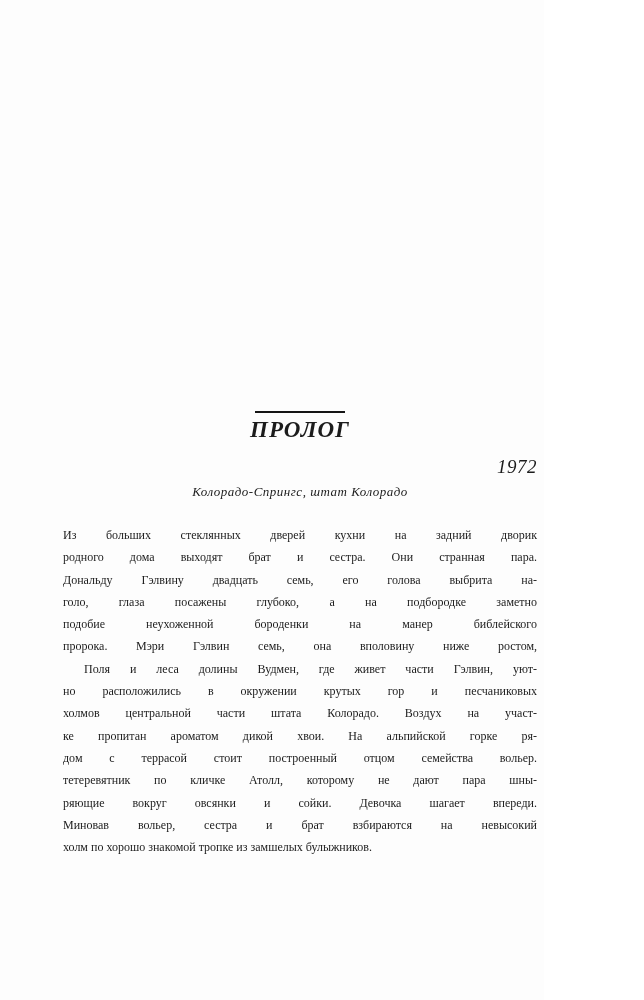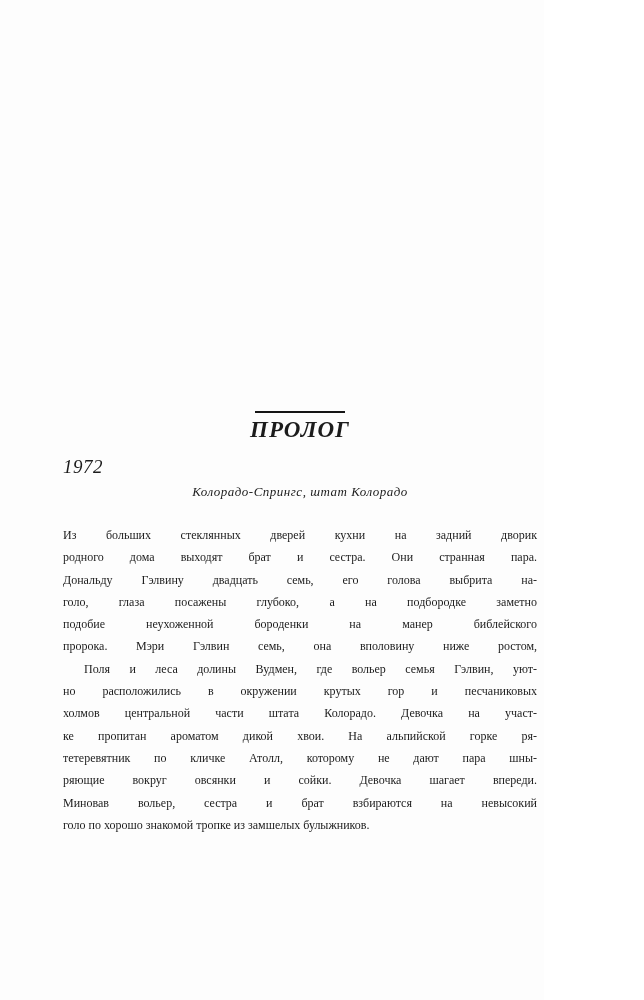--- a/index.html
+++ b/index.html
@@ -36,21 +36,21 @@
     padding: 0;
     text-align: center;
     font-size: 23px;
     line-height: 26px;
     font-weight: bold;
     font-style: italic;
     letter-spacing: 1px;
   }
   .chapter-date {
     margin-top: 13px;
-    text-align: left;
+    text-align: right;
     font-style: italic;
     font-size: 19px;
     line-height: 22px;
     letter-spacing: 0.5px;
   }
   .chapter-location {
     margin-top: 3px;
     text-align: center;
     font-style: italic;
     font-size: 13px;
@@ -89,24 +89,25 @@
     <div class="body-text">
         <div class="paragraph">
           <div class="text-line">Из больших стеклянных дверей кухни на задний дворик</div>
           <div class="text-line">родного дома выходят брат и сестра. Они странная пара.</div>
           <div class="text-line">Дональду Гэлвину двадцать семь, его голова выбрита на-</div>
           <div class="text-line">голо, глаза посажены глубоко, а на подбородке заметно</div>
           <div class="text-line">подобие неухоженной бороденки на манер библейского</div>
           <div class="text-line">пророка. Мэри Гэлвин семь, она вполовину ниже ростом,</div>
         </div>
         <div class="paragraph indented">
-          <div class="text-line">Поля и леса долины Вудмен, где вольер семья Гэлвин, уют-</div>
+          <div class="text-line">Поля и леса долины Вудмен, где живет части Гэлвин, уют-</div>
           <div class="text-line">но расположились в окружении крутых гор и песчаниковых</div>
-          <div class="text-line">холмов центральной части штата Колорадо. Девочка на участ-</div>
+          <div class="text-line">холмов центральной части штата Колорадо. Воздух на участ-</div>
           <div class="text-line">ке пропитан ароматом дикой хвои. На альпийской горке ря-</div>
+          <div class="text-line">дом с террасой стоит построенный отцом семейства вольер.</div>
           <div class="text-line">тетеревятник по кличке Атолл, которому не дают пара шны-</div>
           <div class="text-line">ряющие вокруг овсянки и сойки. Девочка шагает впереди.</div>
           <div class="text-line">Миновав вольер, сестра и брат взбираются на невысокий</div>
-          <div class="text-line last-line">голо по хорошо знакомой тропке из замшелых булыжников.</div>
+          <div class="text-line last-line">холм по хорошо знакомой тропке из замшелых булыжников.</div>
         </div>
       </div>
   </div>
 </div>
 
 </body></html>

